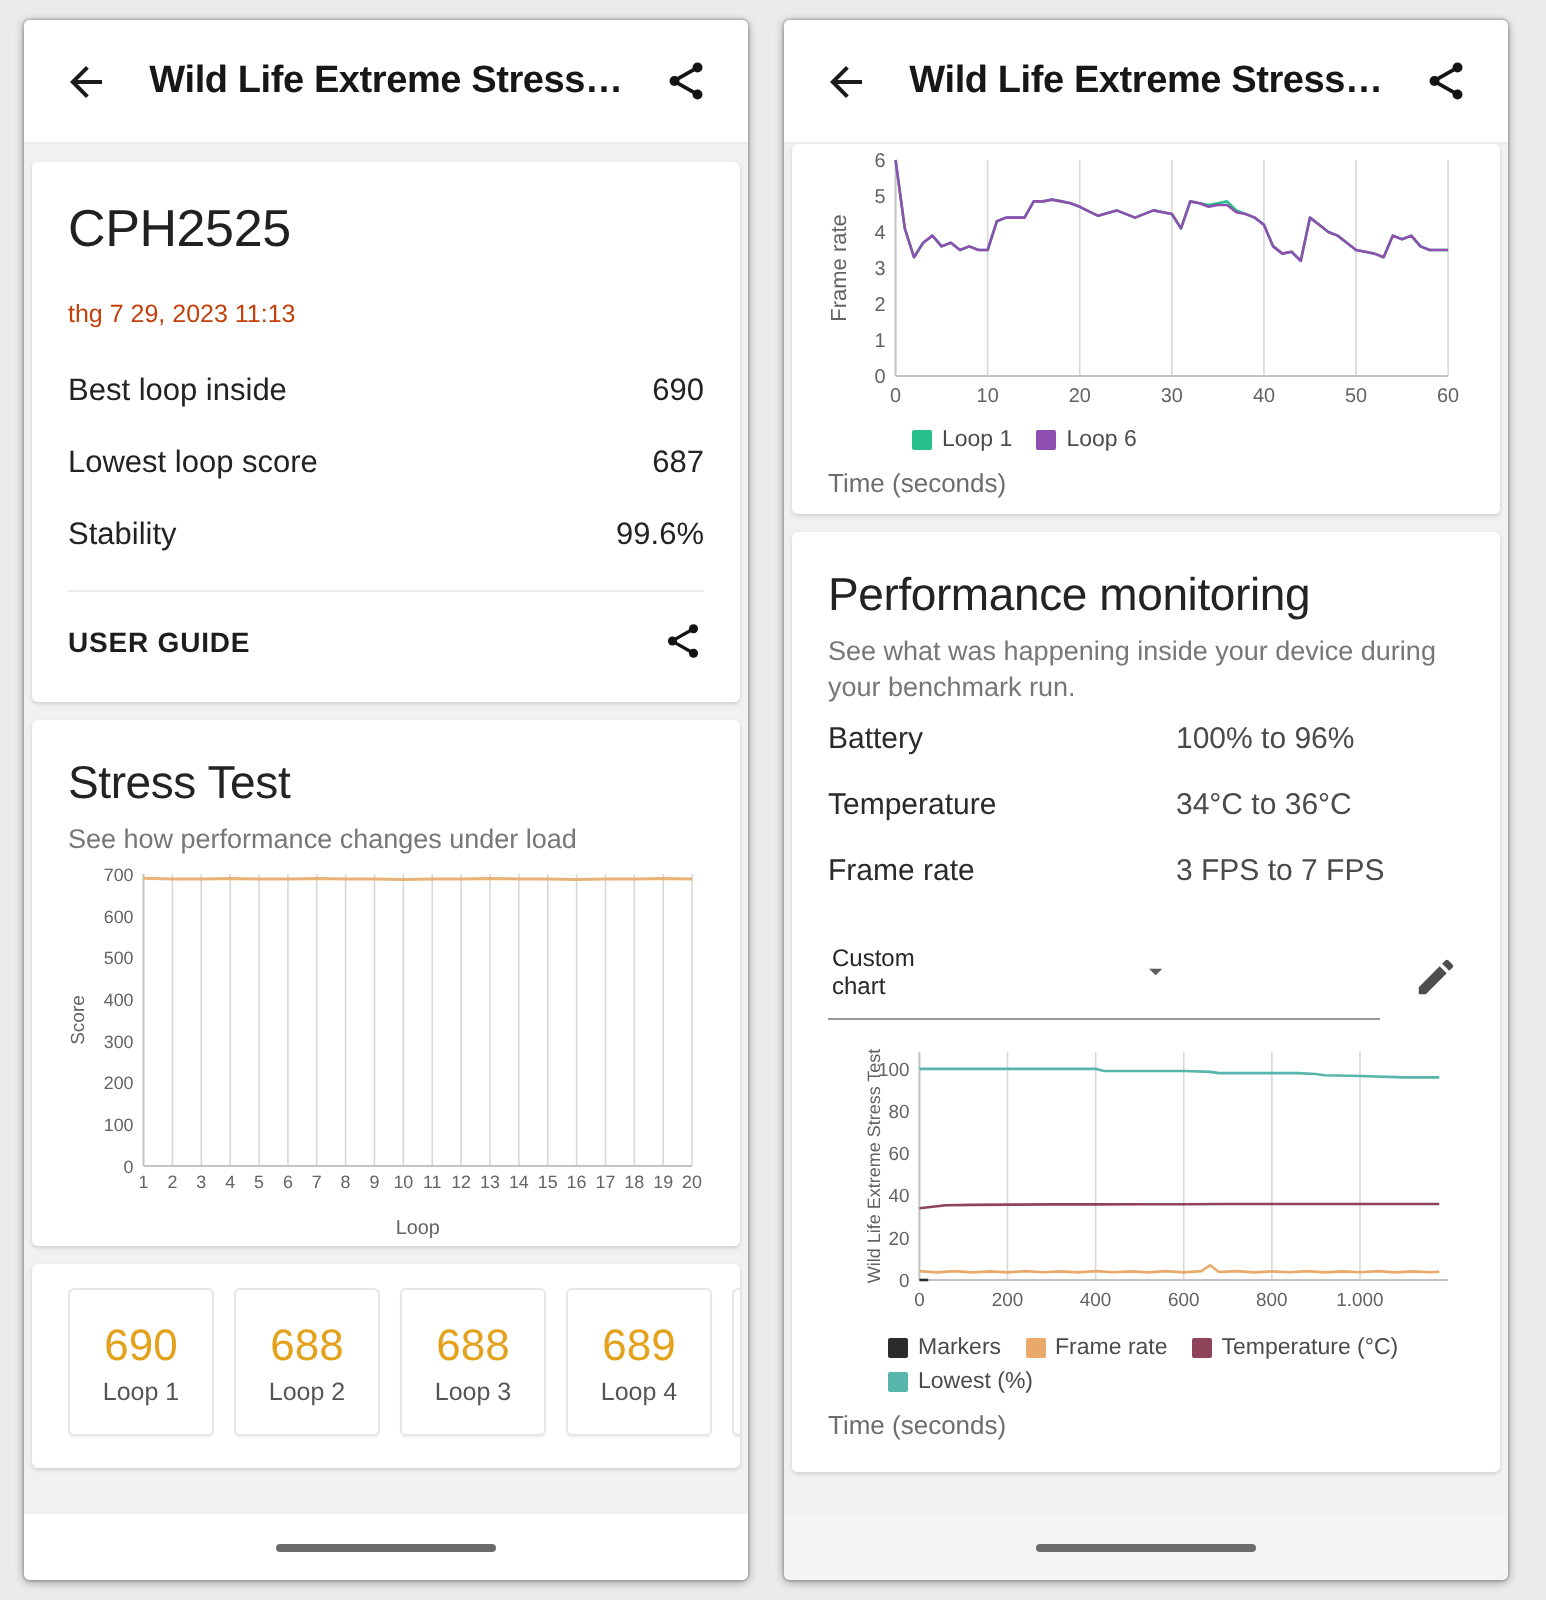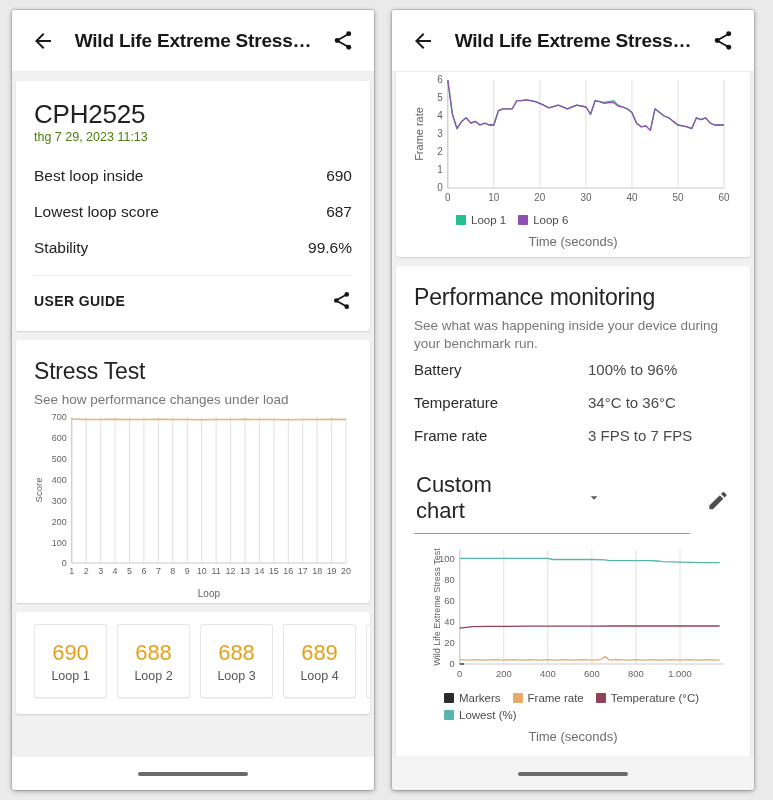--- a/index.html
+++ b/index.html
@@ -67,21 +67,21 @@
     background: #ffffff;
     border-radius: 3px;
     box-shadow: 0 1px 2px rgba(0,0,0,.14);
     padding: 18px 18px 10px 18px;
   }
   .card.tight { padding-bottom: 4px; }
   .card.topcut { padding-top: 0; }
 
   
   .device-name { font-size: 26px; color: #212121; font-weight: normal; letter-spacing: -.2px; }
-  .device-date { font-size: 12.5px; color: #4d7c0f; margin-top: 0; margin-bottom: 14px; }
+  .device-date { font-size: 12.5px; color: #c2410c; margin-top: 20px; margin-bottom: 14px; }
   .statrow {
     display: flex; justify-content: space-between; align-items: center;
     font-size: 15.5px; color: #232323;
     padding: 9px 0;
   }
   .statrow .v { color: #232323; }
   .guide-row {
     display: flex; justify-content: space-between; align-items: center;
     border-top: 1px solid #ececec;
     margin-top: 9px;
@@ -123,28 +123,28 @@
   .perfrow .v { color: #4a4a4a; }
 
   
   .selectbar { display: flex; align-items: center; gap: 14px; margin: 14px 0 6px 0; }
   .select {
     flex: 1; display: flex; align-items: center; justify-content: space-between;
     border-bottom: 1px solid #9a9a9a;
     padding: 6px 6px 9px 2px;
     cursor: pointer;
   }
-  .select .val { font-size: 22px; color: #262626; }
+  .select .val { font-size: 12px; color: #262626; }
   .pencil { width: 28px; height: 28px; display:flex; align-items:center; justify-content:center; cursor:pointer; }
 
   
   .legend { display: flex; flex-wrap: wrap; gap: 5px 12px; padding-left: 42px; margin-top: 2px; }
   .legitem { display: flex; align-items: center; gap: 5px; font-size: 11.5px; color: #4b4b4b; }
   .swatch { width: 10px; height: 10px; border-radius: 1px; display:inline-block; }
-  .axis-caption { text-align: center; font-size: 13px; color: #6d6d6d; padding: 8px 0 2px 0; }
+  .axis-caption { text-align: left; font-size: 13px; color: #6d6d6d; padding: 8px 0 2px 0; }
 
   
   .navbar {
     flex: 0 0 auto; height: 34px; background: #ffffff;
     display: flex; align-items: center; justify-content: center;
     border-top: 1px solid #f0f0f0;
   }
   .navbar.grey { background: #f4f4f4; }
   .pill { width: 110px; height: 4px; border-radius: 3px; background: #6b6b6b; cursor: pointer; }
 </style>

